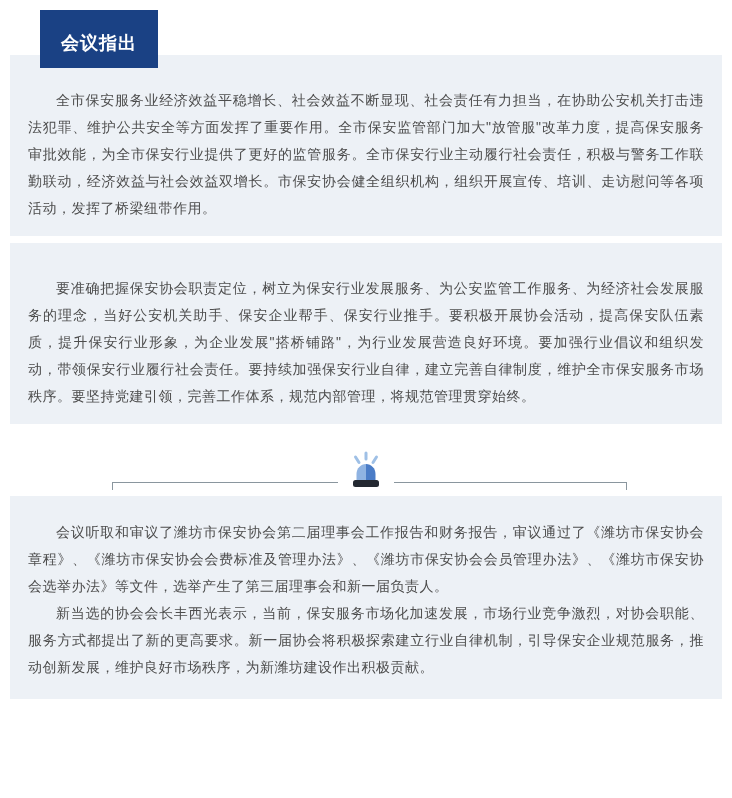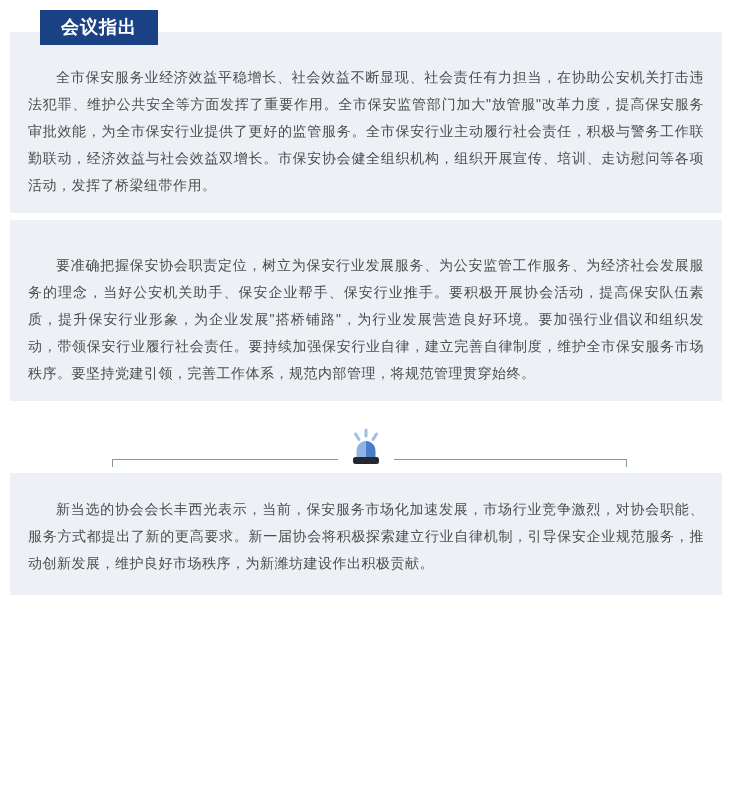--- a/index.html
+++ b/index.html
@@ -19,22 +19,22 @@
   .section.first {
     margin-top: 10px;
   }
   .badge {
     display: inline-block;
     background: #1a4184;
     color: #ffffff;
     font-size: 18px;
     font-weight: bold;
     line-height: 35px;
-    height: 35px;
-    padding: 0 21px;
+    height: 26px;
+    padding: 16px 21px;
     letter-spacing: 1px;
     margin-left: 30px;
     position: relative;
     z-index: 2;
   }
   .box {
     background: #edf1f6;
     margin-top: -13px;
     padding: 32px 18px 14px 18px;
     position: relative;
@@ -120,17 +120,18 @@
         <path d="M18 14 C23.2 14 27.5 18.4 27.5 24 L27.5 31 L18 31 Z" fill="#4a7cc7"></path>
 
         <rect x="5" y="30" width="26" height="7" rx="2.5" fill="#232831"></rect>
       </svg>
     </span>
     <span class="d-seg d-right"></span>
   </div>
 
   <section class="section">
     <div class="box no-badge">
+      <p>会议听取和审议了潍坊市保安协会第二届理事会工作报告和财务报告，审议通过了《潍坊市保安协会章程》、《潍坊市保安协会会费标准及管理办法》、《潍坊市保安协会会员管理办法》、《潍坊市保安协会选举办法》等文件，选举产生了第三届理事会和新一届负责人。</p>
       <p>新当选的协会会长丰西光表示，当前，保安服务市场化加速发展，市场行业竞争激烈，对协会职能、服务方式都提出了新的更高要求。新一届协会将积极探索建立行业自律机制，引导保安企业规范服务，推动创新发展，维护良好市场秩序，为新潍坊建设作出积极贡献。</p>
     </div>
   </section>
 
 </div>
 
 </body></html>

